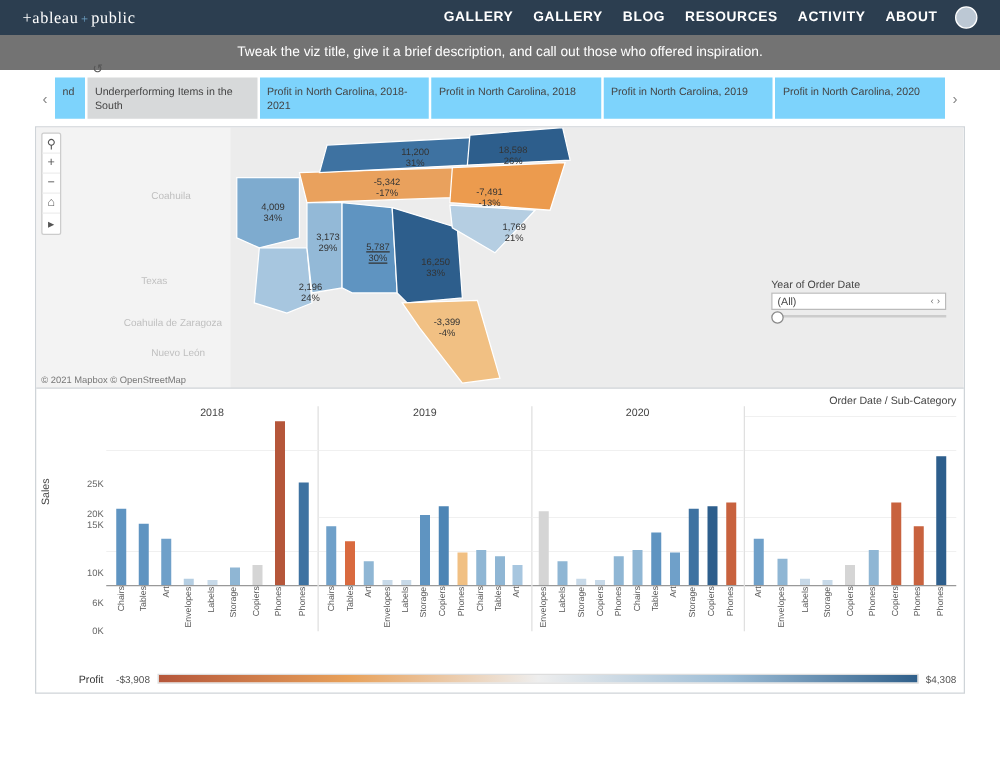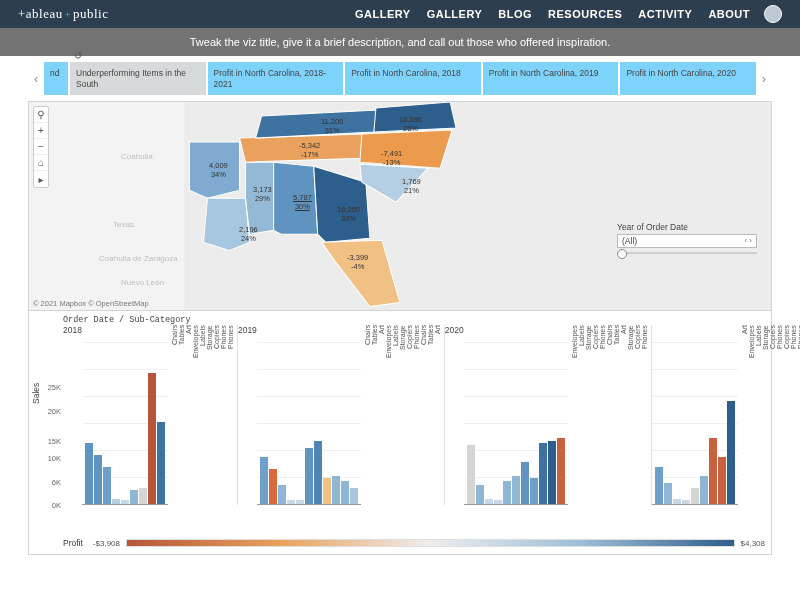--- a/index.html
+++ b/index.html
@@ -28,27 +28,27 @@
   .mapctl div:last-child { border-bottom: none; }
   .state-label { position: absolute; font-size: 7.5px; color: #333; text-align: center; line-height: 1.1; pointer-events: none; }
   .bg-label { position: absolute; font-size: 8px; color: #bfbfbf; pointer-events: none; }
   .attrib { position: absolute; bottom: 2px; left: 4px; font-size: 7.5px; color: #777; }
   .year-filter { position: absolute; right: 14px; top: 120px; width: 140px; font-size: 8.5px; color: #444; }
   .year-filter .fbox { border: 1px solid #bbb; padding: 1px 4px; margin-top: 2px; background: #fff; display: flex; justify-content: space-between; gap: 36px; }
   .year-filter .slider { margin-top: 4px; height: 2px; background: #ccc; position: relative; }
   .year-filter .slider::before { content: ""; position: absolute; left: 0; top: -3px; width: 8px; height: 8px; border-radius: 50%; background: #fff; border: 1px solid #888; }
   .year-filter .navbtns { float: right; font-size: 8px; color: #777; }
   .bar-section { border-top: 1px solid #cfd4d8; padding: 4px 6px 2px 34px; position: relative; height: 226px; }
-  .bar-title { text-align: left; font-size: 8.5px; color: #444; font-family: Liberation Mono, monospace; }
+  .bar-title { text-align: right; font-size: 8.5px; color: #444; }
   .ylabel { position: absolute; left: 2px; top: 50%; transform: rotate(-90deg) translateX(20px); transform-origin: left top; font-size: 8.5px; color: #444; }
   .chart-area { display: flex; height: 180px; }
   .yaxis { width: 22px; position: relative; }
   .ytick { position: absolute; right: 2px; font-size: 7.5px; color: #666; transform: translateY(50%); }
   .panels { flex: 1; display: flex; }
-  .panel { flex: 1; border-left: 1px solid #e0e0e0; display: flex; flex-direction: row; justify-content: center; }
+  .panel { flex: 1; border-left: 1px solid #e0e0e0; display: flex; flex-direction: column; justify-content: center; }
   .panel:first-child { border-left: none; }
   .panel-head { text-align: center; font-size: 8.5px; color: #444; height: 14px; }
   .bars { flex: 1; display: flex; align-items: flex-end; justify-content: space-around; gap: 1px; padding: 0 3px; border-bottom: 1px solid #999; position: relative; }
   .bars::before { content: ""; position: absolute; left:0; right:0; top:0; bottom:0; background: repeating-linear-gradient(to top, transparent 0, transparent 26.4px, #f0f0f0 26.4px, #f0f0f0 27px); pointer-events:none; }
   .bar { width: 8px; position: relative; z-index: 1; }
   .xcats { display: flex; justify-content: space-around; padding: 0 3px; }
   .xcat { font-size: 7px; color: #555; writing-mode: vertical-rl; transform: rotate(180deg); height: 36px; text-align: right; }
   .legend-row { display: flex; align-items: center; gap: 6px; padding: 2px 6px 6px 34px; font-size: 8px; color: #555; }
   .legend-title { font-size: 8.5px; color: #333; margin-right: 4px; }
   .gradient { flex: 1; height: 8px; background: linear-gradient(to right, #b5563a 0%, #e8a15a 25%, #eee 50%, #9dbdd6 75%, #2f5f8a 100%); border: 1px solid #ddd; }
@@ -144,21 +144,21 @@
     </div>
 
     <div class="bar-section">
       <div class="bar-title">Order Date / Sub-Category</div>
       <div class="ylabel">Sales</div>
       <div class="chart-area">
         <div class="yaxis" id="yaxis">
             <div class="ytick" style="bottom: 0px;">0K</div>
             <div class="ytick" style="bottom: 23.5714px;">6K</div>
             <div class="ytick" style="bottom: 47.1429px;">10K</div>
-            <div class="ytick" style="bottom: 64px;">15K</div>
+            <div class="ytick" style="bottom: 85px;">15K</div>
             <div class="ytick" style="bottom: 94.2857px;">20K</div>
             <div class="ytick" style="bottom: 117.857px;">25K</div>
           </div>
         <div class="panels" id="panels">
             <div class="panel">
               <div class="panel-head">2018</div>
               <div class="bars">
                 <div class="bar" style="height: 61.2857px; background: rgb(95, 148, 193);"></div>
                 <div class="bar" style="height: 49.5px; background: rgb(95, 148, 193);"></div>
                 <div class="bar" style="height: 37.7143px; background: rgb(111, 160, 201);"></div>

